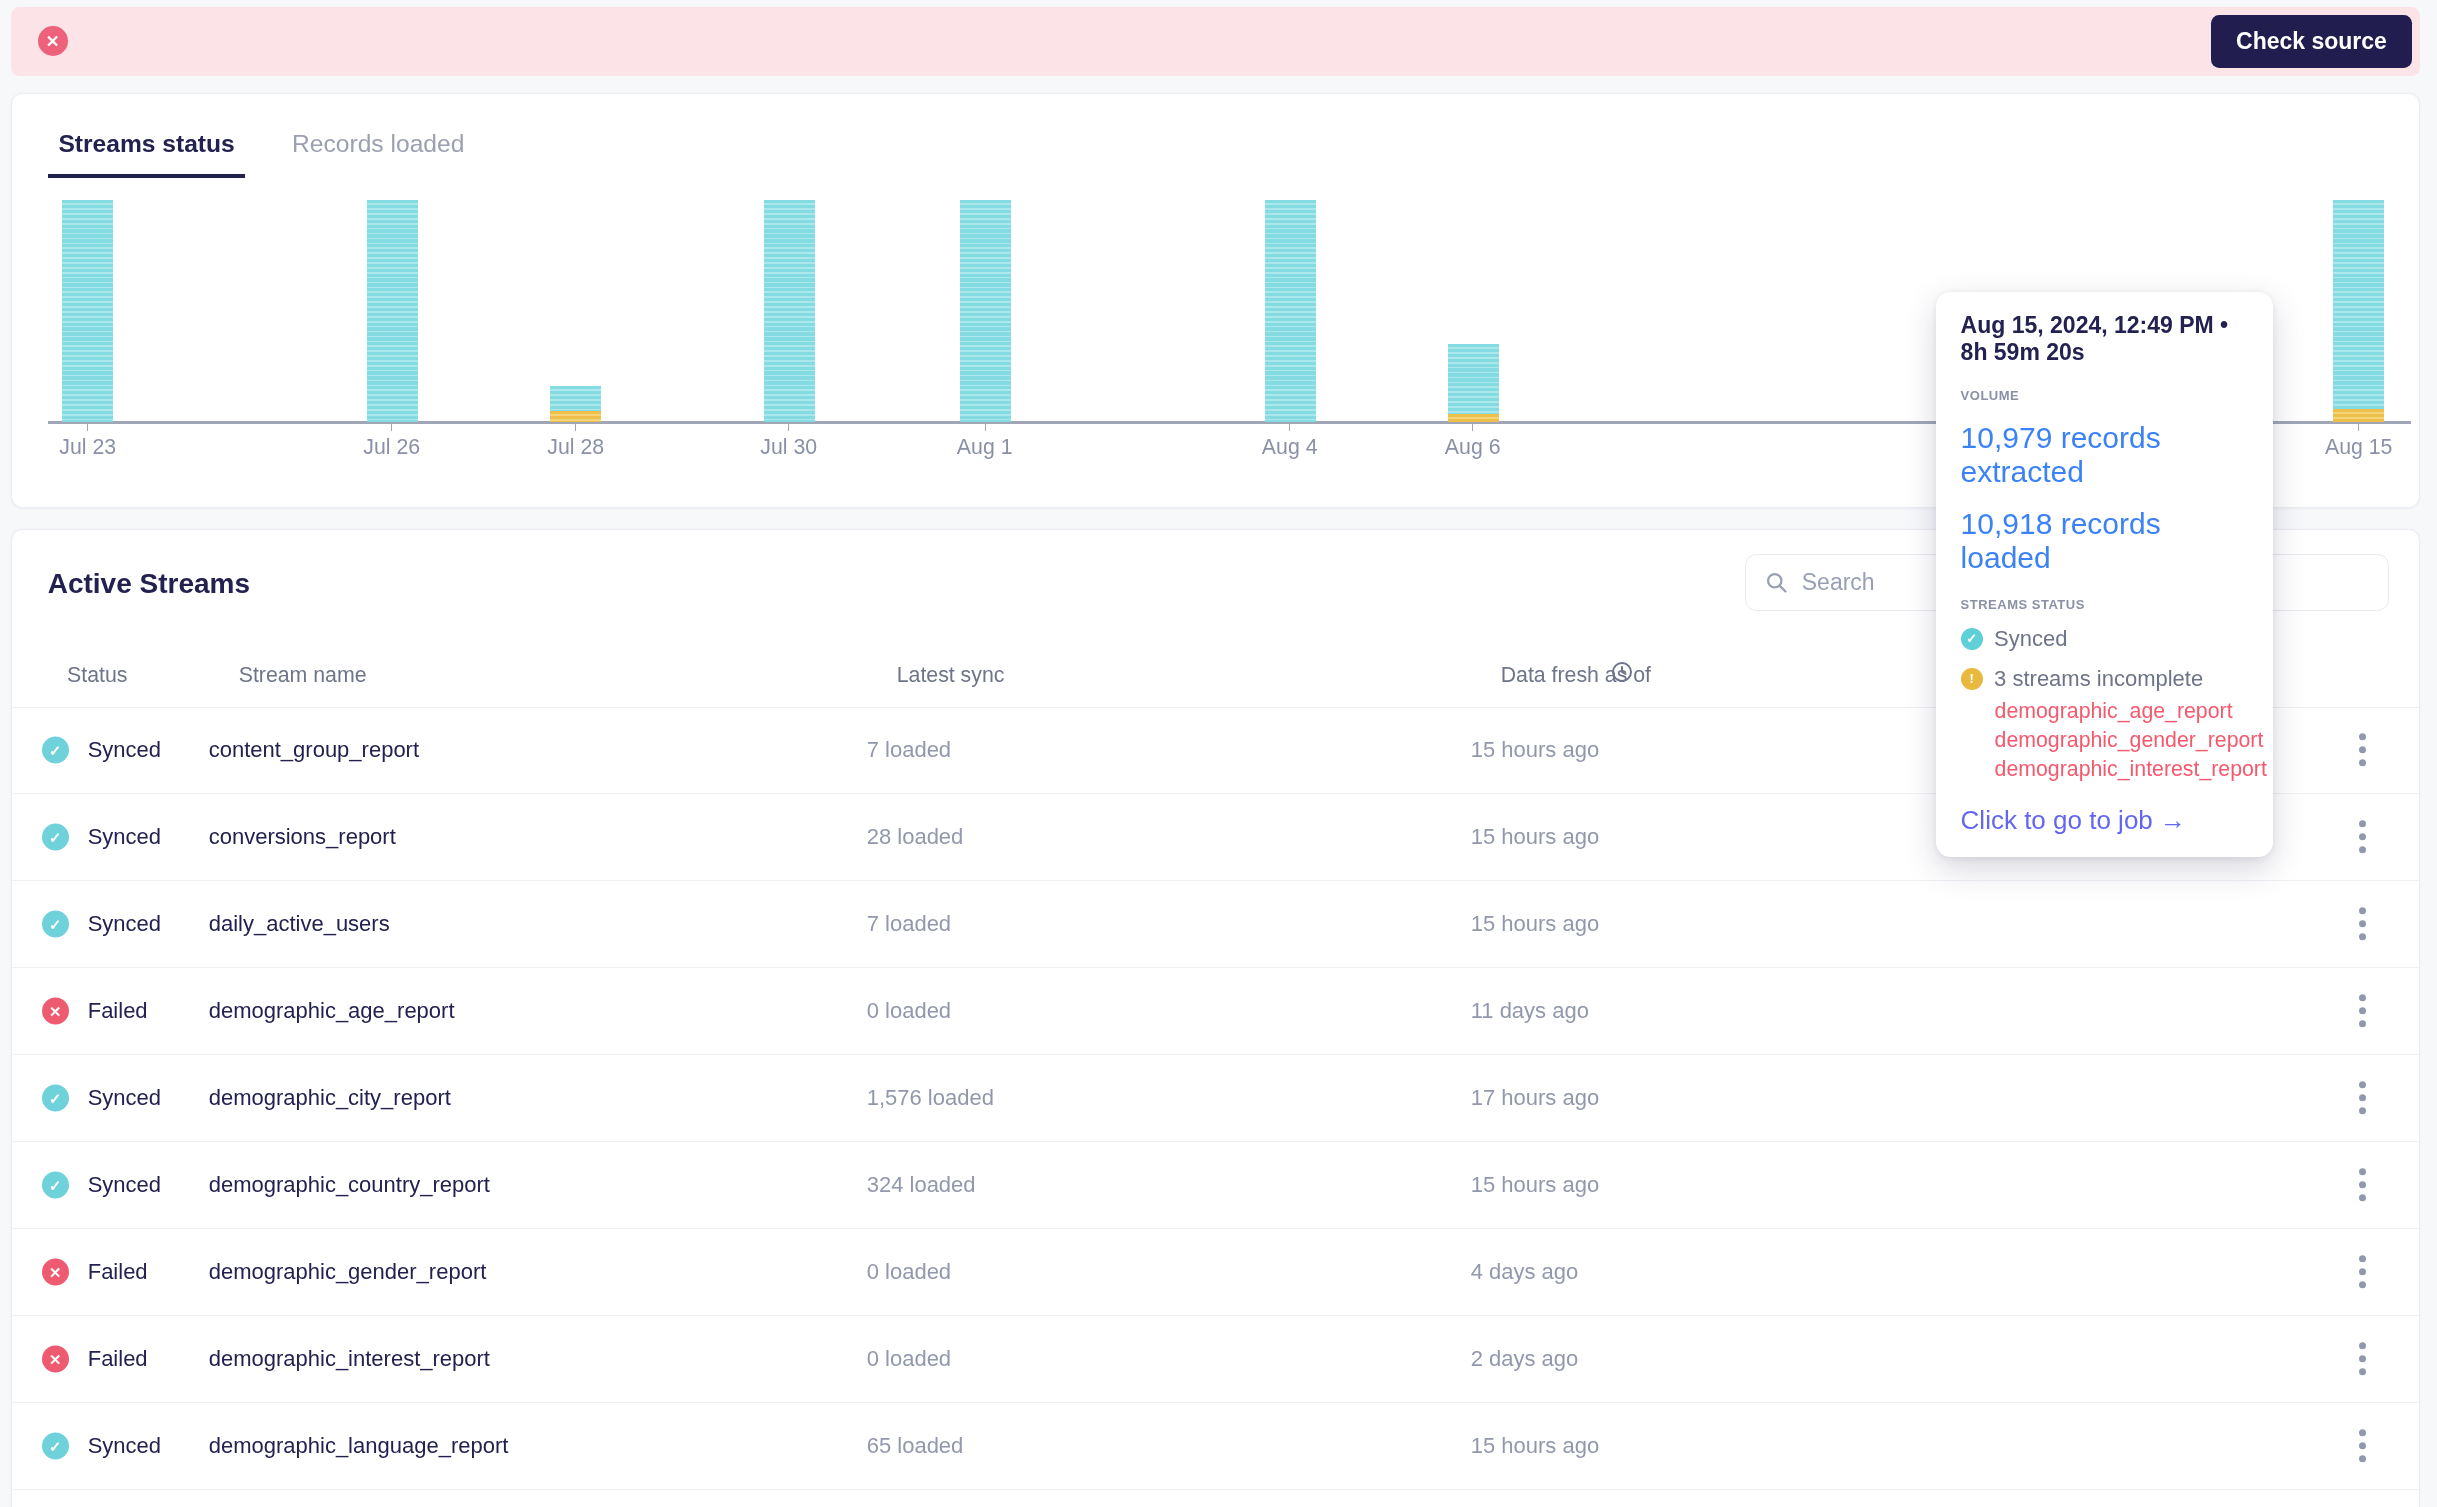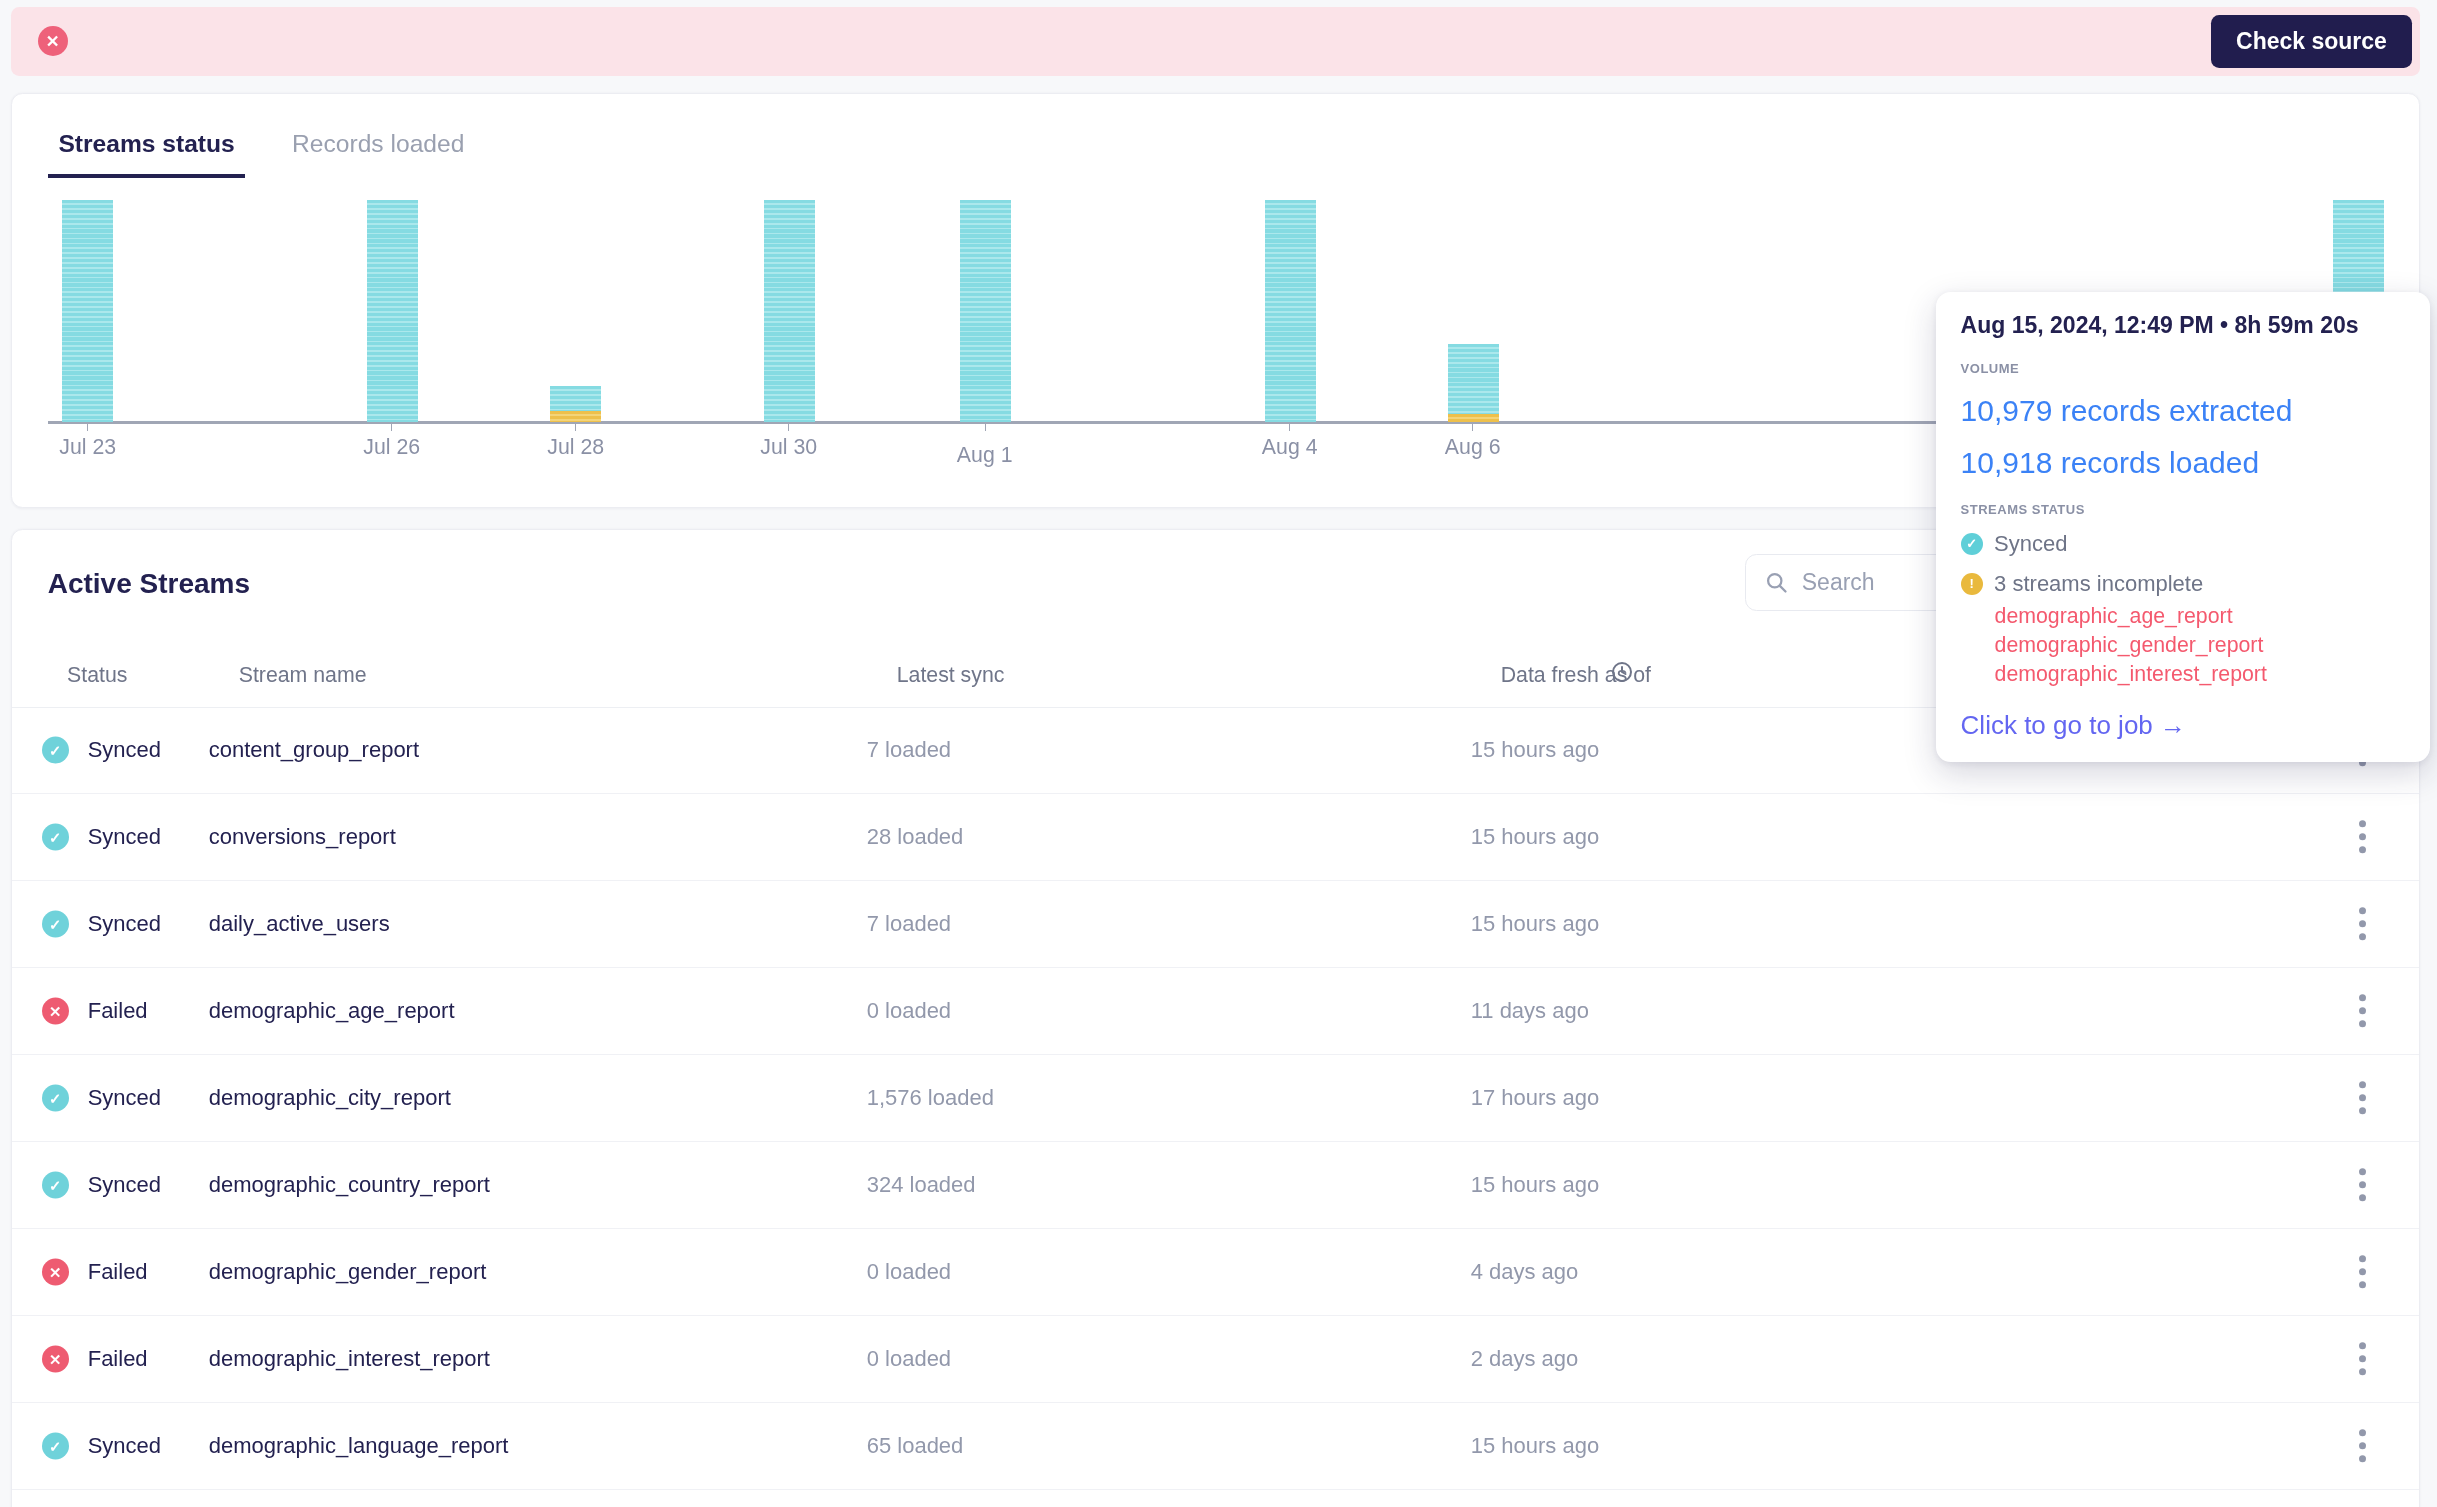--- a/index.html
+++ b/index.html
@@ -38,21 +38,21 @@
   .tab.active{color:#232150;font-weight:600;border-bottom-color:#232150;}
   
   .axis{position:absolute;left:36px;right:8.2px;top:327px;height:2.5px;background:#a0a6b5;}
   .bar{position:absolute;bottom:85px;width:51px;display:flex;flex-direction:column;}
   .seg-teal{background:repeating-linear-gradient(180deg,#85dbe2 0px,#85dbe2 3.3px,#abe8ec 3.3px,#abe8ec 4.9px);}
   .seg-yellow{background:repeating-linear-gradient(180deg,#eec04b 0px,#eec04b 3.3px,#f4d478 3.3px,#f4d478 4.9px);}
   .tick{position:absolute;top:329px;width:1.6px;height:8.2px;background:#a0a6b5;}
   .xlabel{position:absolute;top:341px;font-size:21.3px;color:#8a90a5;transform:translateX(-50%);white-space:nowrap;}
   
   .tooltip{
-    position:absolute;left:1936px;top:292px;width:494px;z-index:40;
+    position:absolute;left:1936px;top:292px;width:337px;z-index:40;
     background:#fff;border-radius:14.8px;padding:19.7px 24.6px 21.3px 24.6px;
     box-shadow:0 11.5px 33px rgba(35,33,80,.18),0 1.6px 6.6px rgba(35,33,80,.08);
   }
   .tt-title{font-size:23px;font-weight:600;color:#232150;}
   .tt-cap{font-size:13px;font-weight:700;letter-spacing:0.5px;color:#8a90a5;margin-top:22px;}
   .tt-line{font-size:30px;color:#3b82f6;margin-top:18px;}
   .tt-row{display:flex;align-items:center;gap:11.5px;margin-top:14px;font-size:22px;color:#6e7487;}
   .tt-badge{width:22px;height:22px;border-radius:50%;color:#fff;font-size:13px;font-weight:bold;
     display:flex;align-items:center;justify-content:center;flex:0 0 auto;}
   .bg-teal{background:#5fcfd8;} .bg-warn{background:#e9b93d;}
@@ -121,21 +121,21 @@
       <div class="xlabel" style="left: 564px;">Jul 28</div>
       <div class="bar" style="left: 752px;">
         <div class="seg-teal" style="height: 222px;"></div>
       </div>
       <div class="tick" style="left: 776px;"></div>
       <div class="xlabel" style="left: 777px;">Jul 30</div>
       <div class="bar" style="left: 948px;">
         <div class="seg-teal" style="height: 222px;"></div>
       </div>
       <div class="tick" style="left: 973px;"></div>
-      <div class="xlabel" style="left: 973px; margin-top: 8px;">Aug 1</div>
+      <div class="xlabel" style="left: 973px;">Aug 1</div>
       <div class="bar" style="left: 1253px;">
         <div class="seg-teal" style="height: 222px;"></div>
       </div>
       <div class="tick" style="left: 1277px;"></div>
       <div class="xlabel" style="left: 1278px;">Aug 4</div>
       <div class="bar" style="left: 1436px;">
         <div class="seg-teal" style="height: 70px;"></div>
         <div class="seg-yellow" style="height: 8.2px;"></div>
       </div>
       <div class="tick" style="left: 1460px;"></div>

